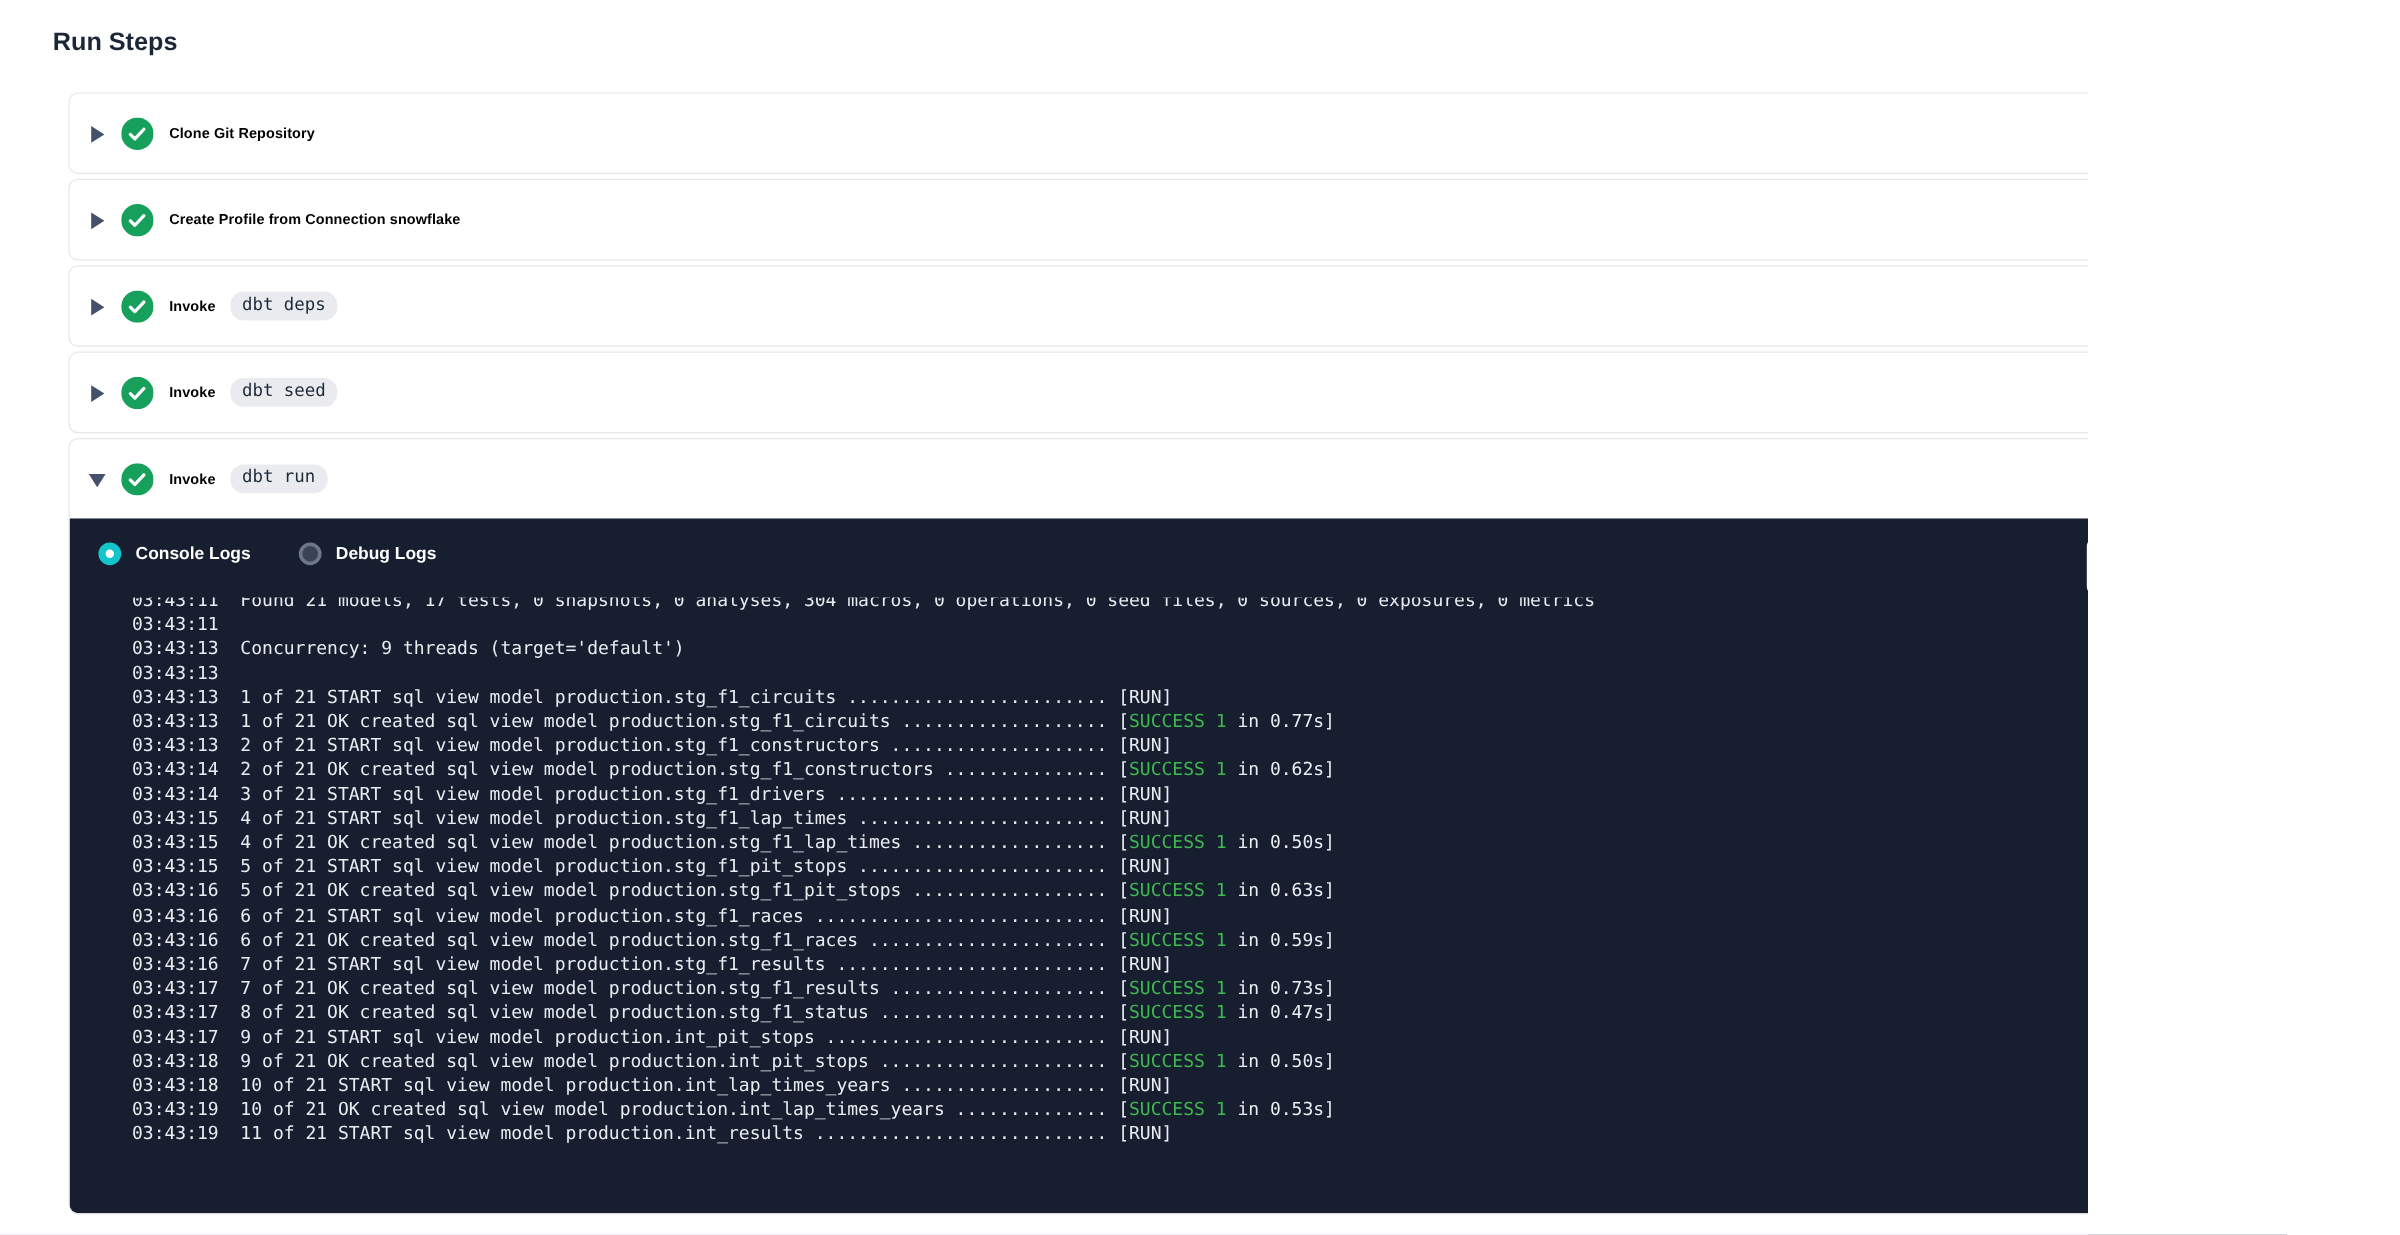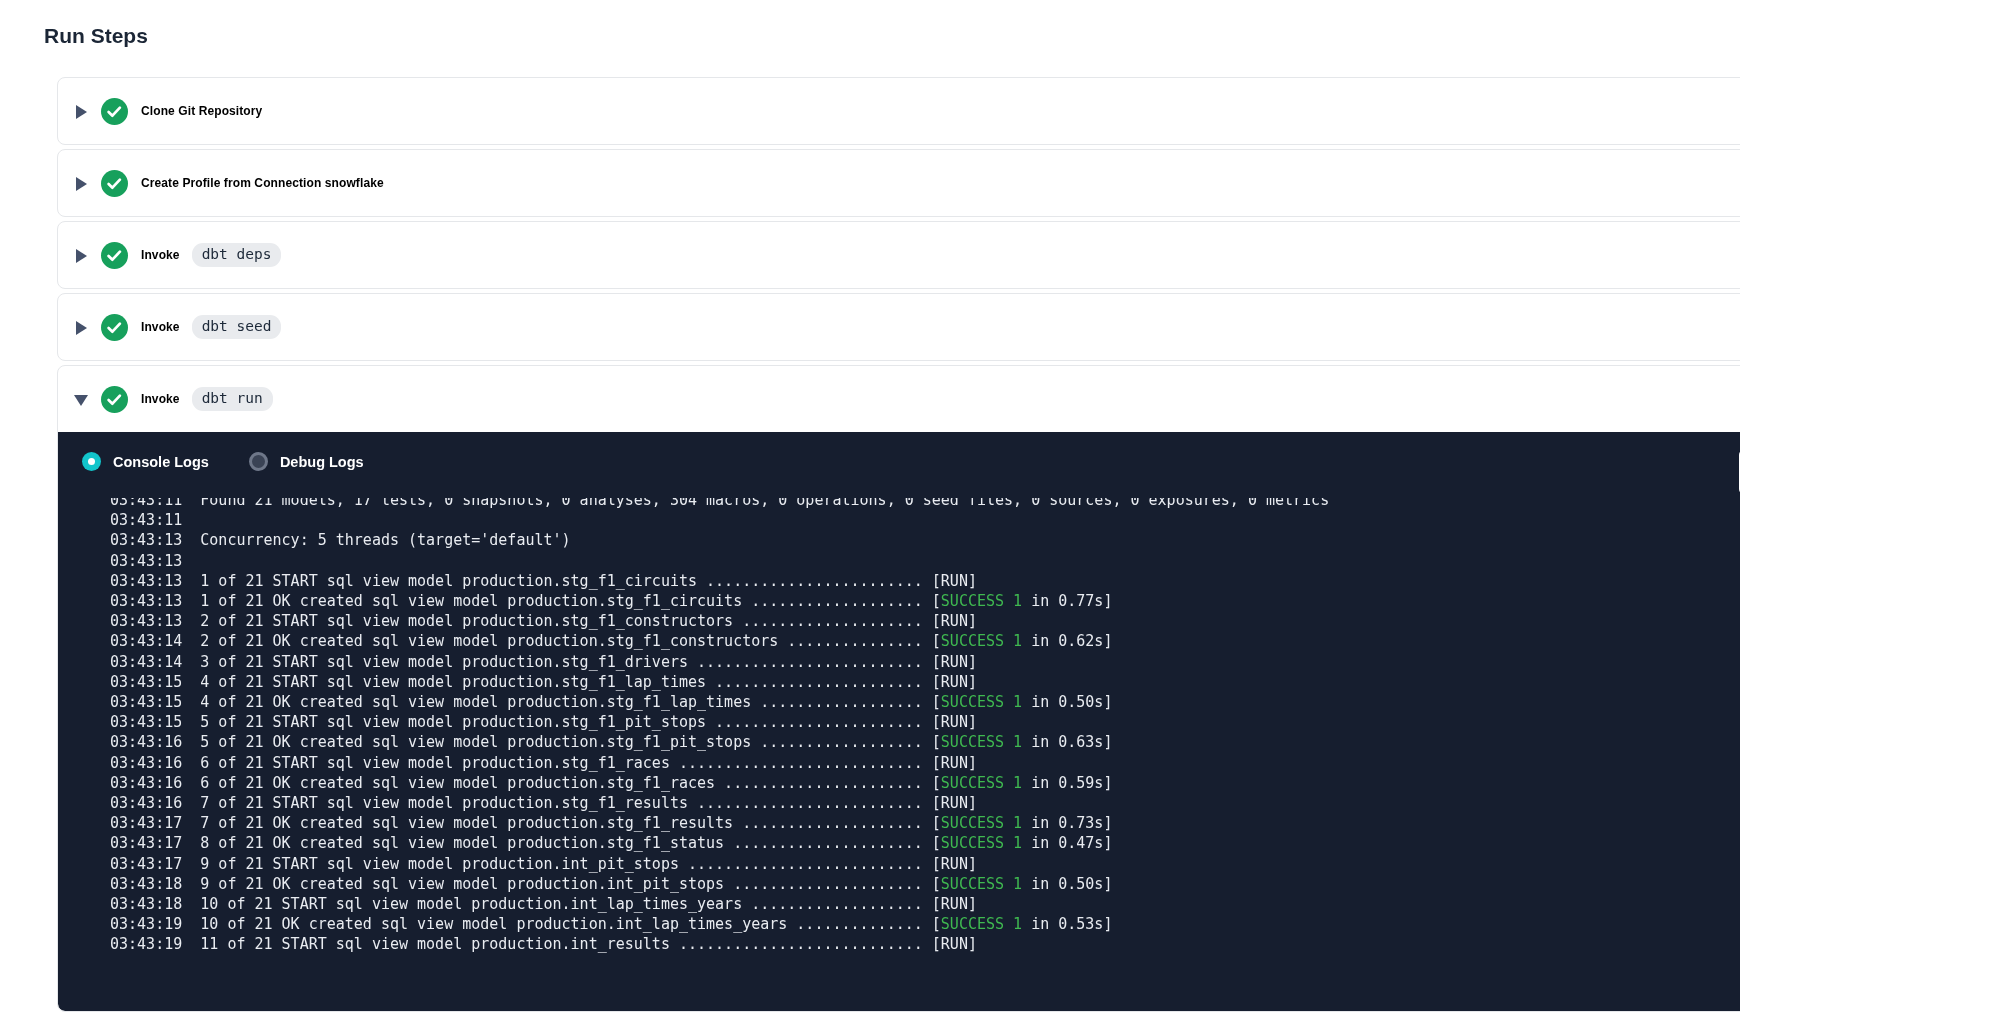--- a/index.html
+++ b/index.html
@@ -143,21 +143,21 @@
           </svg>
           <span class="lbl">Download Logs</span>
         </button>
 
         <div class="log-viewport">
           <div class="log-content">
   <div class="log-line"><span class="lt">03:43:11</span><span class="lm">  Found 21 models, 17 tests, 0 snapshots, 0 analyses, 304 macros, 0 operations, 0 seed files, 0 sources, 0 exposures, 0 metrics</span><span class="lok"></span><span class="ltail"></span></div>
 
   <div class="log-line"><span class="lt">03:43:11</span><span class="lm">  </span><span class="lok"></span><span class="ltail"></span></div>
 
-  <div class="log-line"><span class="lt">03:43:13</span><span class="lm">  Concurrency: 5 threads (target='default')</span><span class="lok"></span><span class="ltail"></span></div>
+  <div class="log-line"><span class="lt">03:43:13</span><span class="lm">  Concurrency: 9 threads (target='default')</span><span class="lok"></span><span class="ltail"></span></div>
 
   <div class="log-line"><span class="lt">03:43:13</span><span class="lm">  </span><span class="lok"></span><span class="ltail"></span></div>
 
   <div class="log-line"><span class="lt">03:43:13</span><span class="lm">  1 of 21 START sql view model production.stg_f1_circuits ........................ [RUN]</span><span class="lok"></span><span class="ltail"></span></div>
 
   <div class="log-line"><span class="lt">03:43:13</span><span class="lm">  1 of 21 OK created sql view model production.stg_f1_circuits ................... [</span><span class="lok">SUCCESS 1</span><span class="ltail"> in 0.77s]</span></div>
 
   <div class="log-line"><span class="lt">03:43:13</span><span class="lm">  2 of 21 START sql view model production.stg_f1_constructors .................... [RUN]</span><span class="lok"></span><span class="ltail"></span></div>
 
   <div class="log-line"><span class="lt">03:43:14</span><span class="lm">  2 of 21 OK created sql view model production.stg_f1_constructors ............... [</span><span class="lok">SUCCESS 1</span><span class="ltail"> in 0.62s]</span></div>

